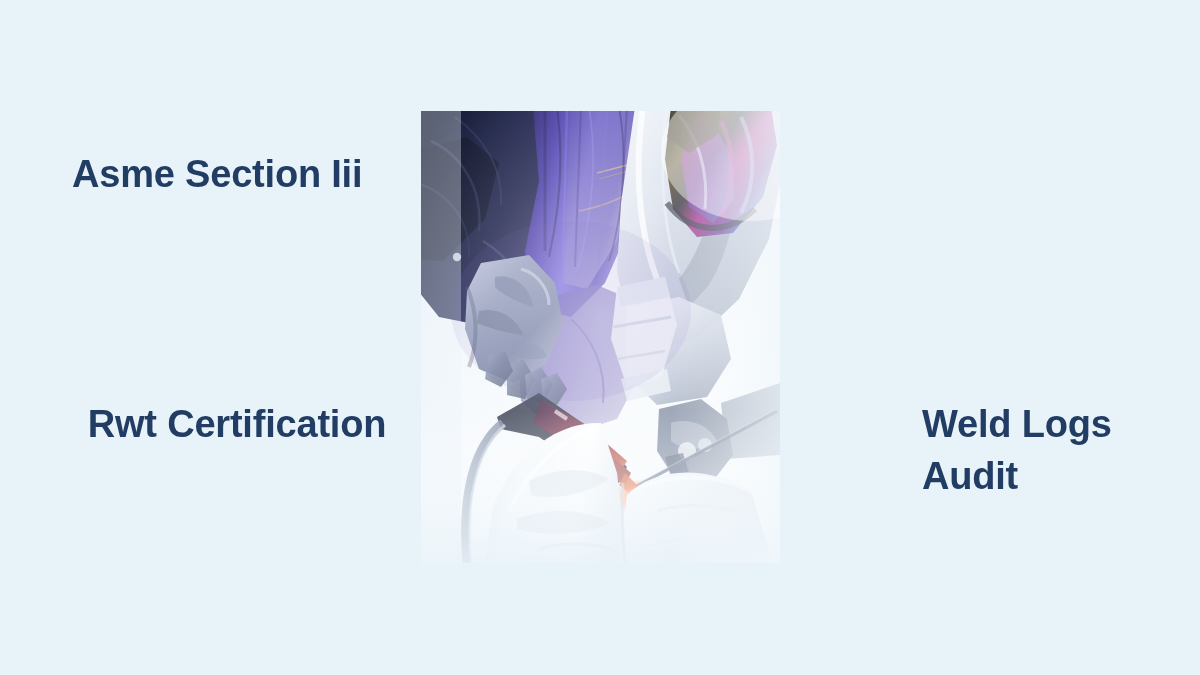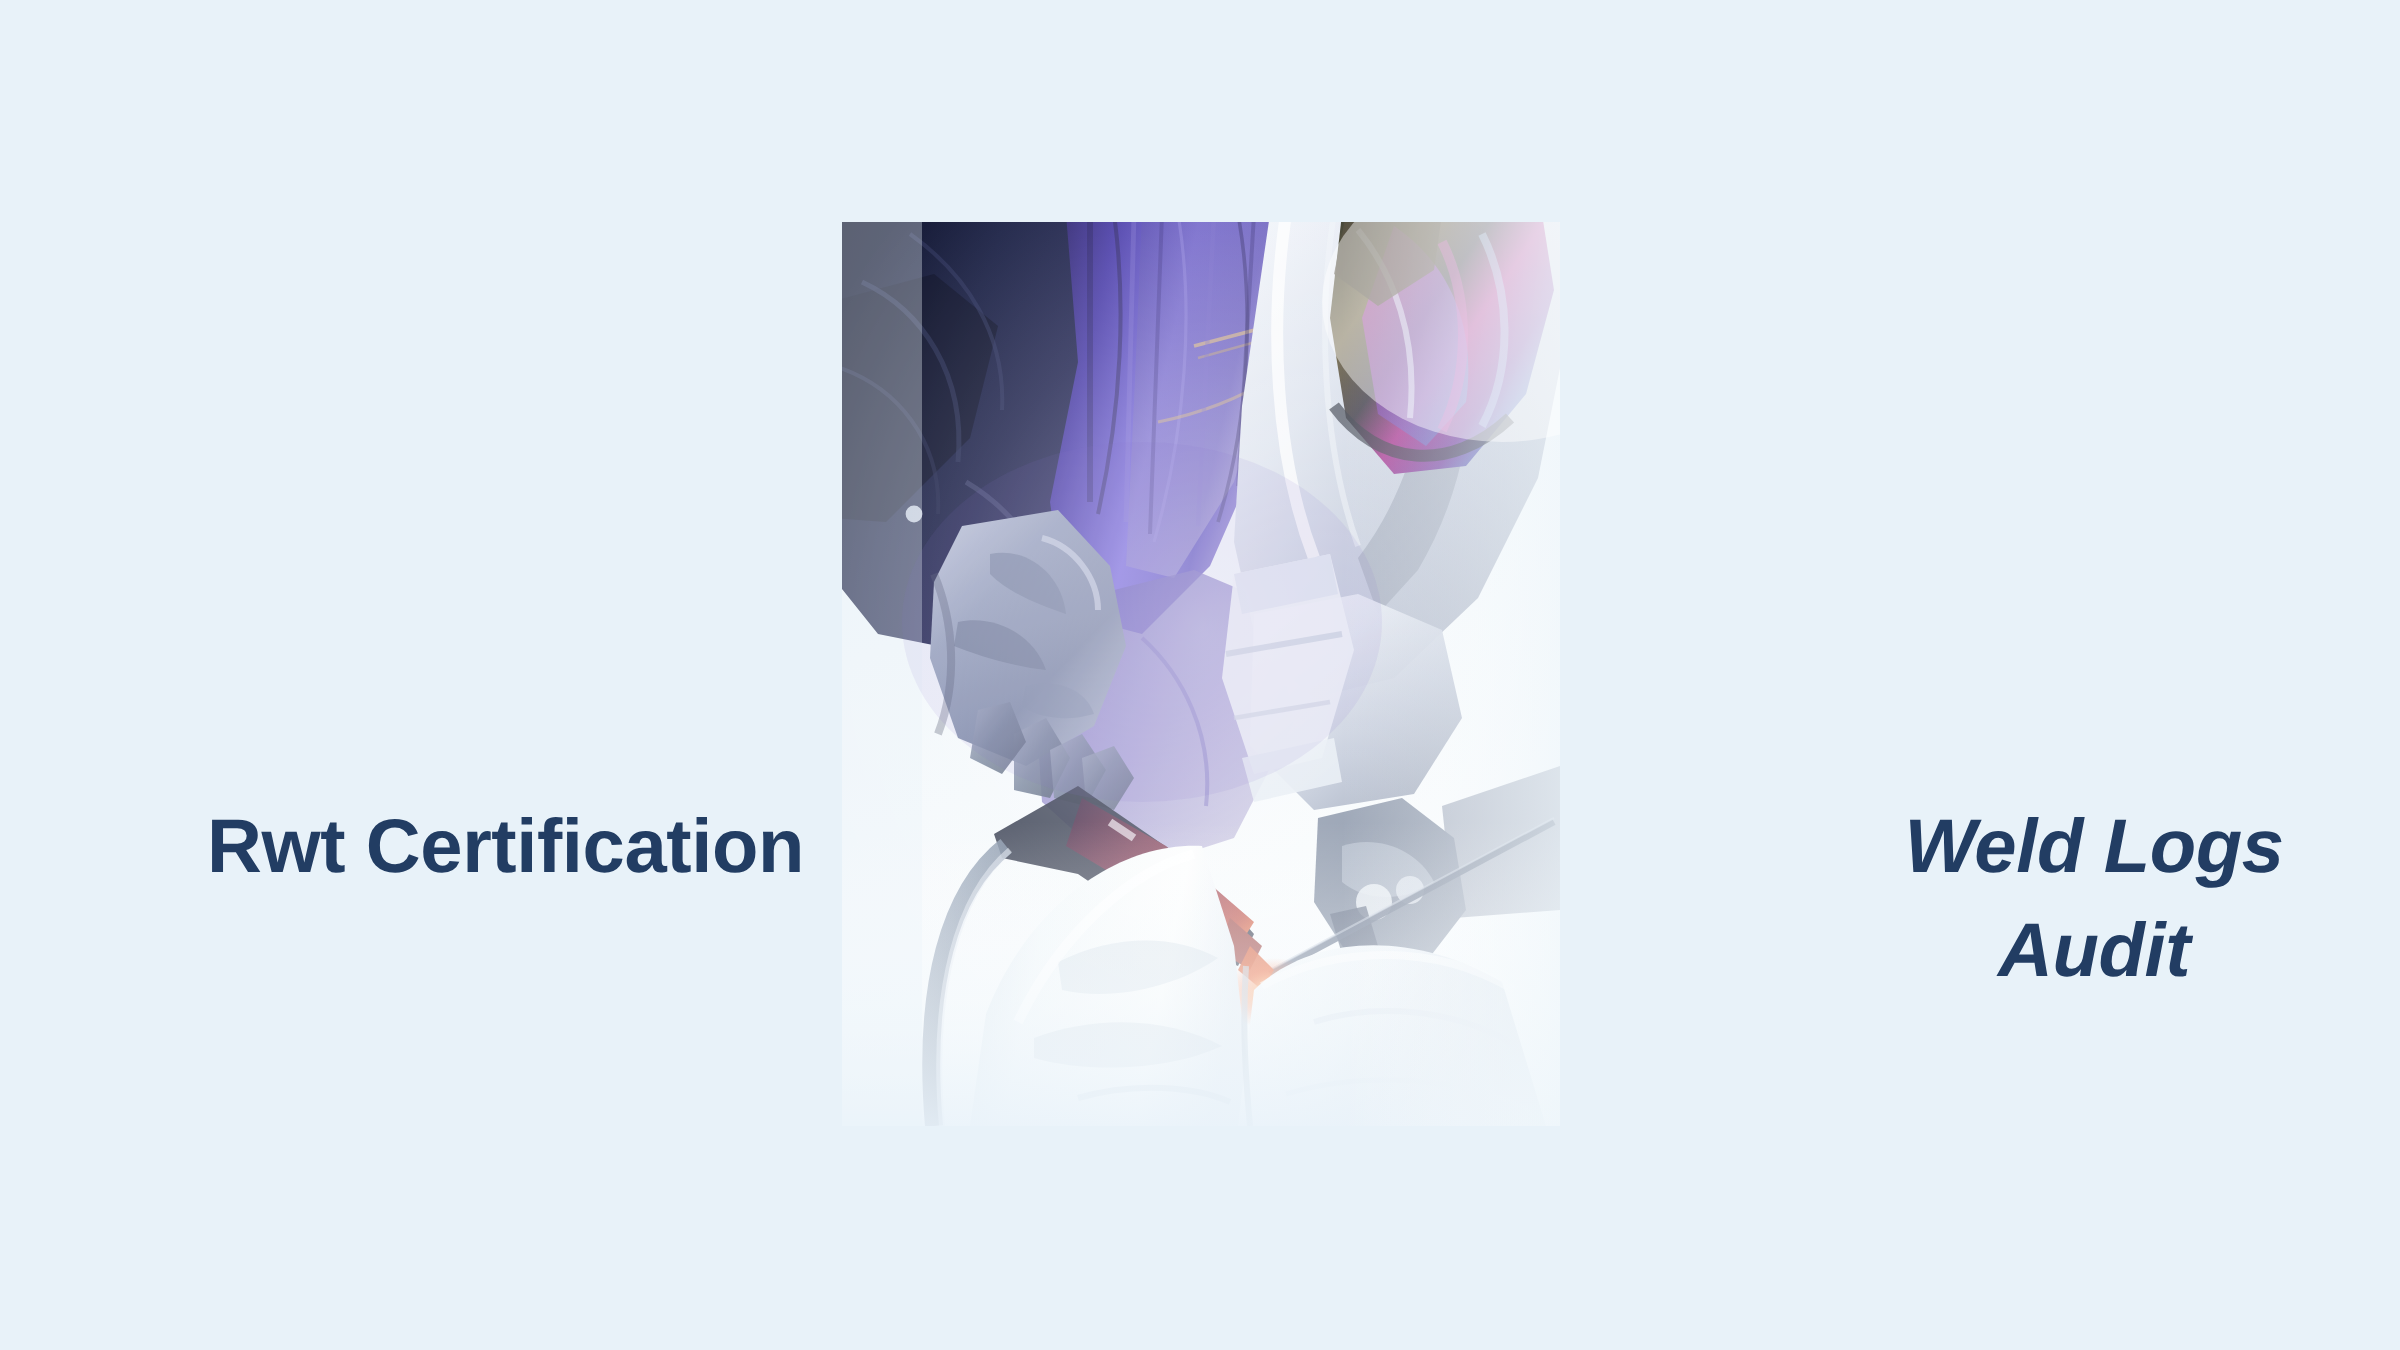--- a/index.html
+++ b/index.html
@@ -43,28 +43,27 @@
   .label-tr {
     right: 70px;
     top: 148px;
     width: 330px;
     text-align: right;
   }
   .label-bl {
     left: 72px;
     top: 398px;
     width: 330px;
-    text-align: right;
+    text-align: center;
   }
   .label-br {
-    right: 53px;
+    right: 78px;
     top: 398px;
     width: 200px;
-    text-align: center;
-    font-style: italic;
+    text-align: left;
   }
 
   
   #photo-frame {
     position: absolute;
     left: 421px;
     top: 111px;
     width: 359px;
     height: 452px;
     overflow: hidden;
@@ -74,20 +73,21 @@
     display: block;
     width: 359px;
     height: 452px;
   }
 </style>
 </head>
 <body>
 
 <div id="slide">
 
+  <div class="label label-tl">Asme Section Iii</div>
 
 
   <div class="label label-bl">Rwt Certification</div>
 
   <div class="label label-br">Weld Logs Audit</div>
 
   <div id="photo-frame" aria-label="Welder in dark purple denim jacket and welding helmet with iridescent visor using a TIG torch on two bright stainless steel pipe sections">
     <svg viewBox="0 0 359 452" xmlns="http://www.w3.org/2000/svg" preserveAspectRatio="none">
       <defs>
         <linearGradient id="gBack" x1="0" y1="0" x2="0.3" y2="1">

